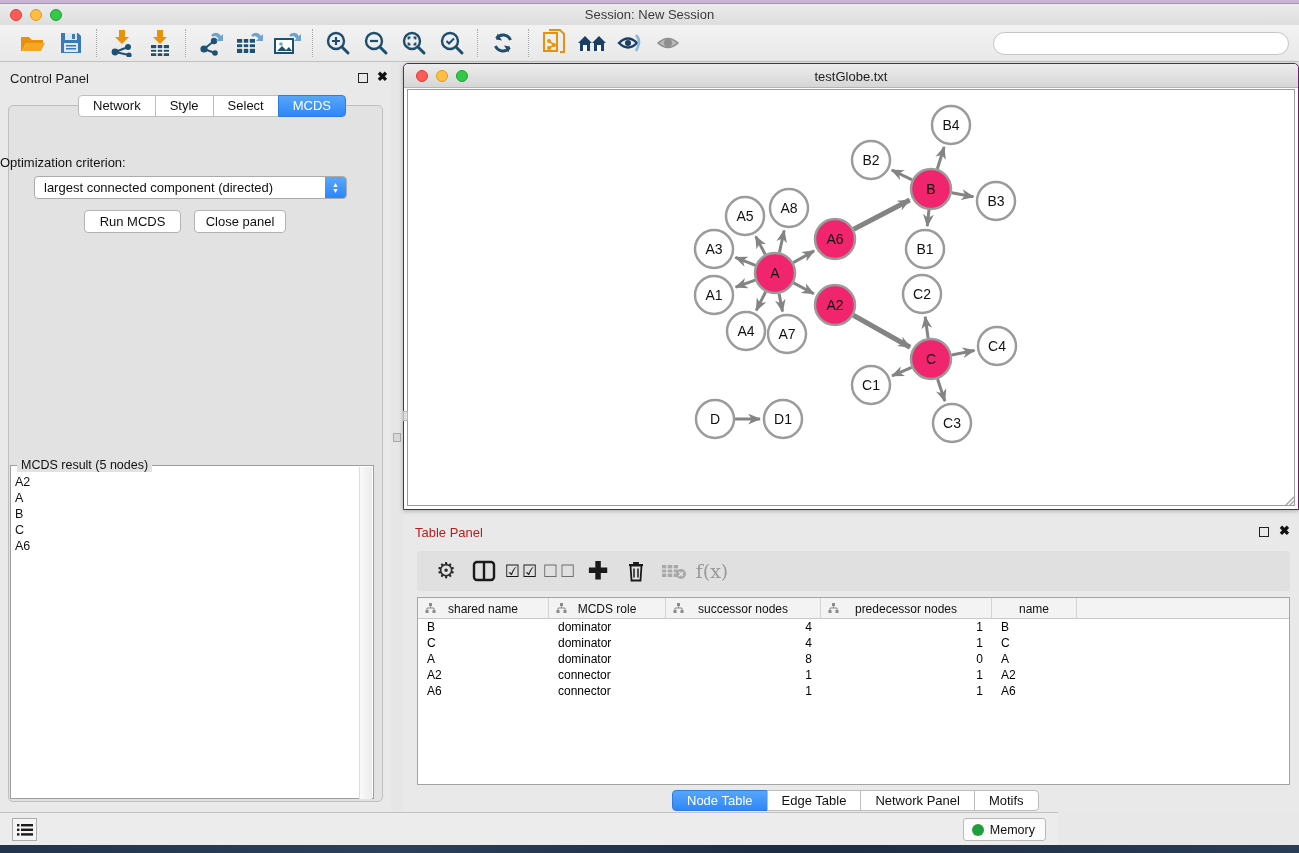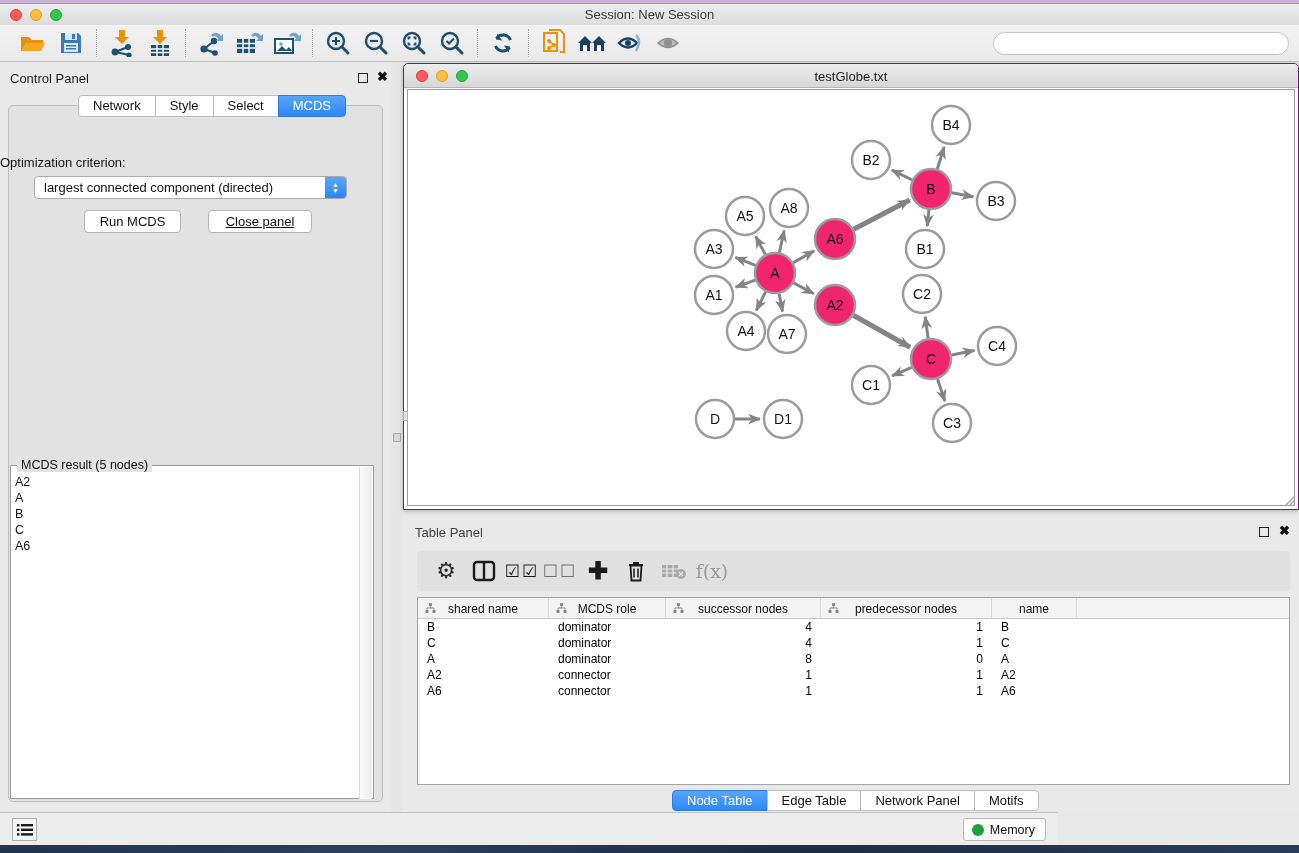--- a/index.html
+++ b/index.html
@@ -53,21 +53,21 @@
     background:#fff; border:1px solid #ababab; border-radius:4px; font-size:13px; color:#111; }
   .dropdown .dd-text { position:absolute; left:9px; top:3px; }
   .dropdown .dd-step { position:absolute; right:0; top:0; width:21px; height:21px;
     background:linear-gradient(#5aa7fb,#2c85f7); border-radius:0 3px 3px 0;
     display:flex; flex-direction:column; align-items:center; justify-content:center; }
   .dd-step span { color:#fff; font-size:7px; line-height:6px; }
   .cp-btn { position:absolute; top:147px; height:23px; background:#fff;
     border:1px solid #b3b3b3; border-radius:4px; font-size:13px; color:#111;
     font-family:"Liberation Sans",sans-serif; }
   .btn-run { left:84px; width:97px; }
-  .btn-closep { left:208px; width:104px;text-decoration:underline; }
+  .btn-closep { left:194px; width:92px; }
   .result-box { position:absolute; left:10px; top:402px; width:364px; height:334px;
     border:1px solid #9e9e9e; background:#fff; }
   .result-legend { position:absolute; left:6px; top:-8px; background:#e2e2e2;
     padding:0 4px; font-size:12.5px; color:#111; }
   .result-list { position:absolute; left:4px; top:8px; font-size:12.5px; color:#111; line-height:16px; }
   .result-scroll { position:absolute; right:1px; top:1px; width:13px; height:332px;
     background:linear-gradient(90deg,#fafafa,#ececec); border-left:1px solid #ddd; }
 
   
   .gutter { position:absolute; left:391px; top:63px; width:12px; height:749px; background:#e6e6e6; }
@@ -86,21 +86,21 @@
     font-size:13px; color:#222; }
   .net-canvas { position:absolute; left:3px; top:25px; width:888px; height:417px;
     background:#fff; border:1px solid #9b9b9b; }
   .net-grip { position:absolute; right:2px; bottom:2px; width:16px; height:16px; }
   .net-handle { position:absolute; left:-1px; top:347px; width:5px; height:10px;
     background:#e0e0e0; border:1px solid #b5b5b5; }
 
   
   .table-panel { position:absolute; left:403px; top:518px; width:896px; height:294px;
     background:#e9e9e9; }
-  .tp-header { position:absolute; left:12px; top:7px; font-size:13px; color:#404040; }
+  .tp-header { position:absolute; left:12px; top:7px; font-size:13px; color:#b91c1c; }
   .tp-float { left:856px; top:9px; } .tp-close { left:876px; top:5px; }
   .tp-toolbar { position:absolute; left:14px; top:33px; width:873px; height:40px;
     background:#e0e0e0; border-radius:4px; display:flex; align-items:center; padding-left:10px; }
   .tp-tool { width:38px; height:30px; display:flex; align-items:center; justify-content:center; }
   .gear-glyph { font-size:22px; color:#2b2b2b; line-height:22px; }
   .check-pair { font-size:17px; color:#1a1a1a; letter-spacing:2px; }
   .plus-glyph { font-size:24px; font-weight:bold; color:#1a1a1a; line-height:22px; }
   .fx-glyph { font-size:19px; color:#9a9a9a; font-family:"DejaVu Serif",serif; }
 
   .tp-table { position:absolute; left:14px; top:79px; width:873px; height:188px;

